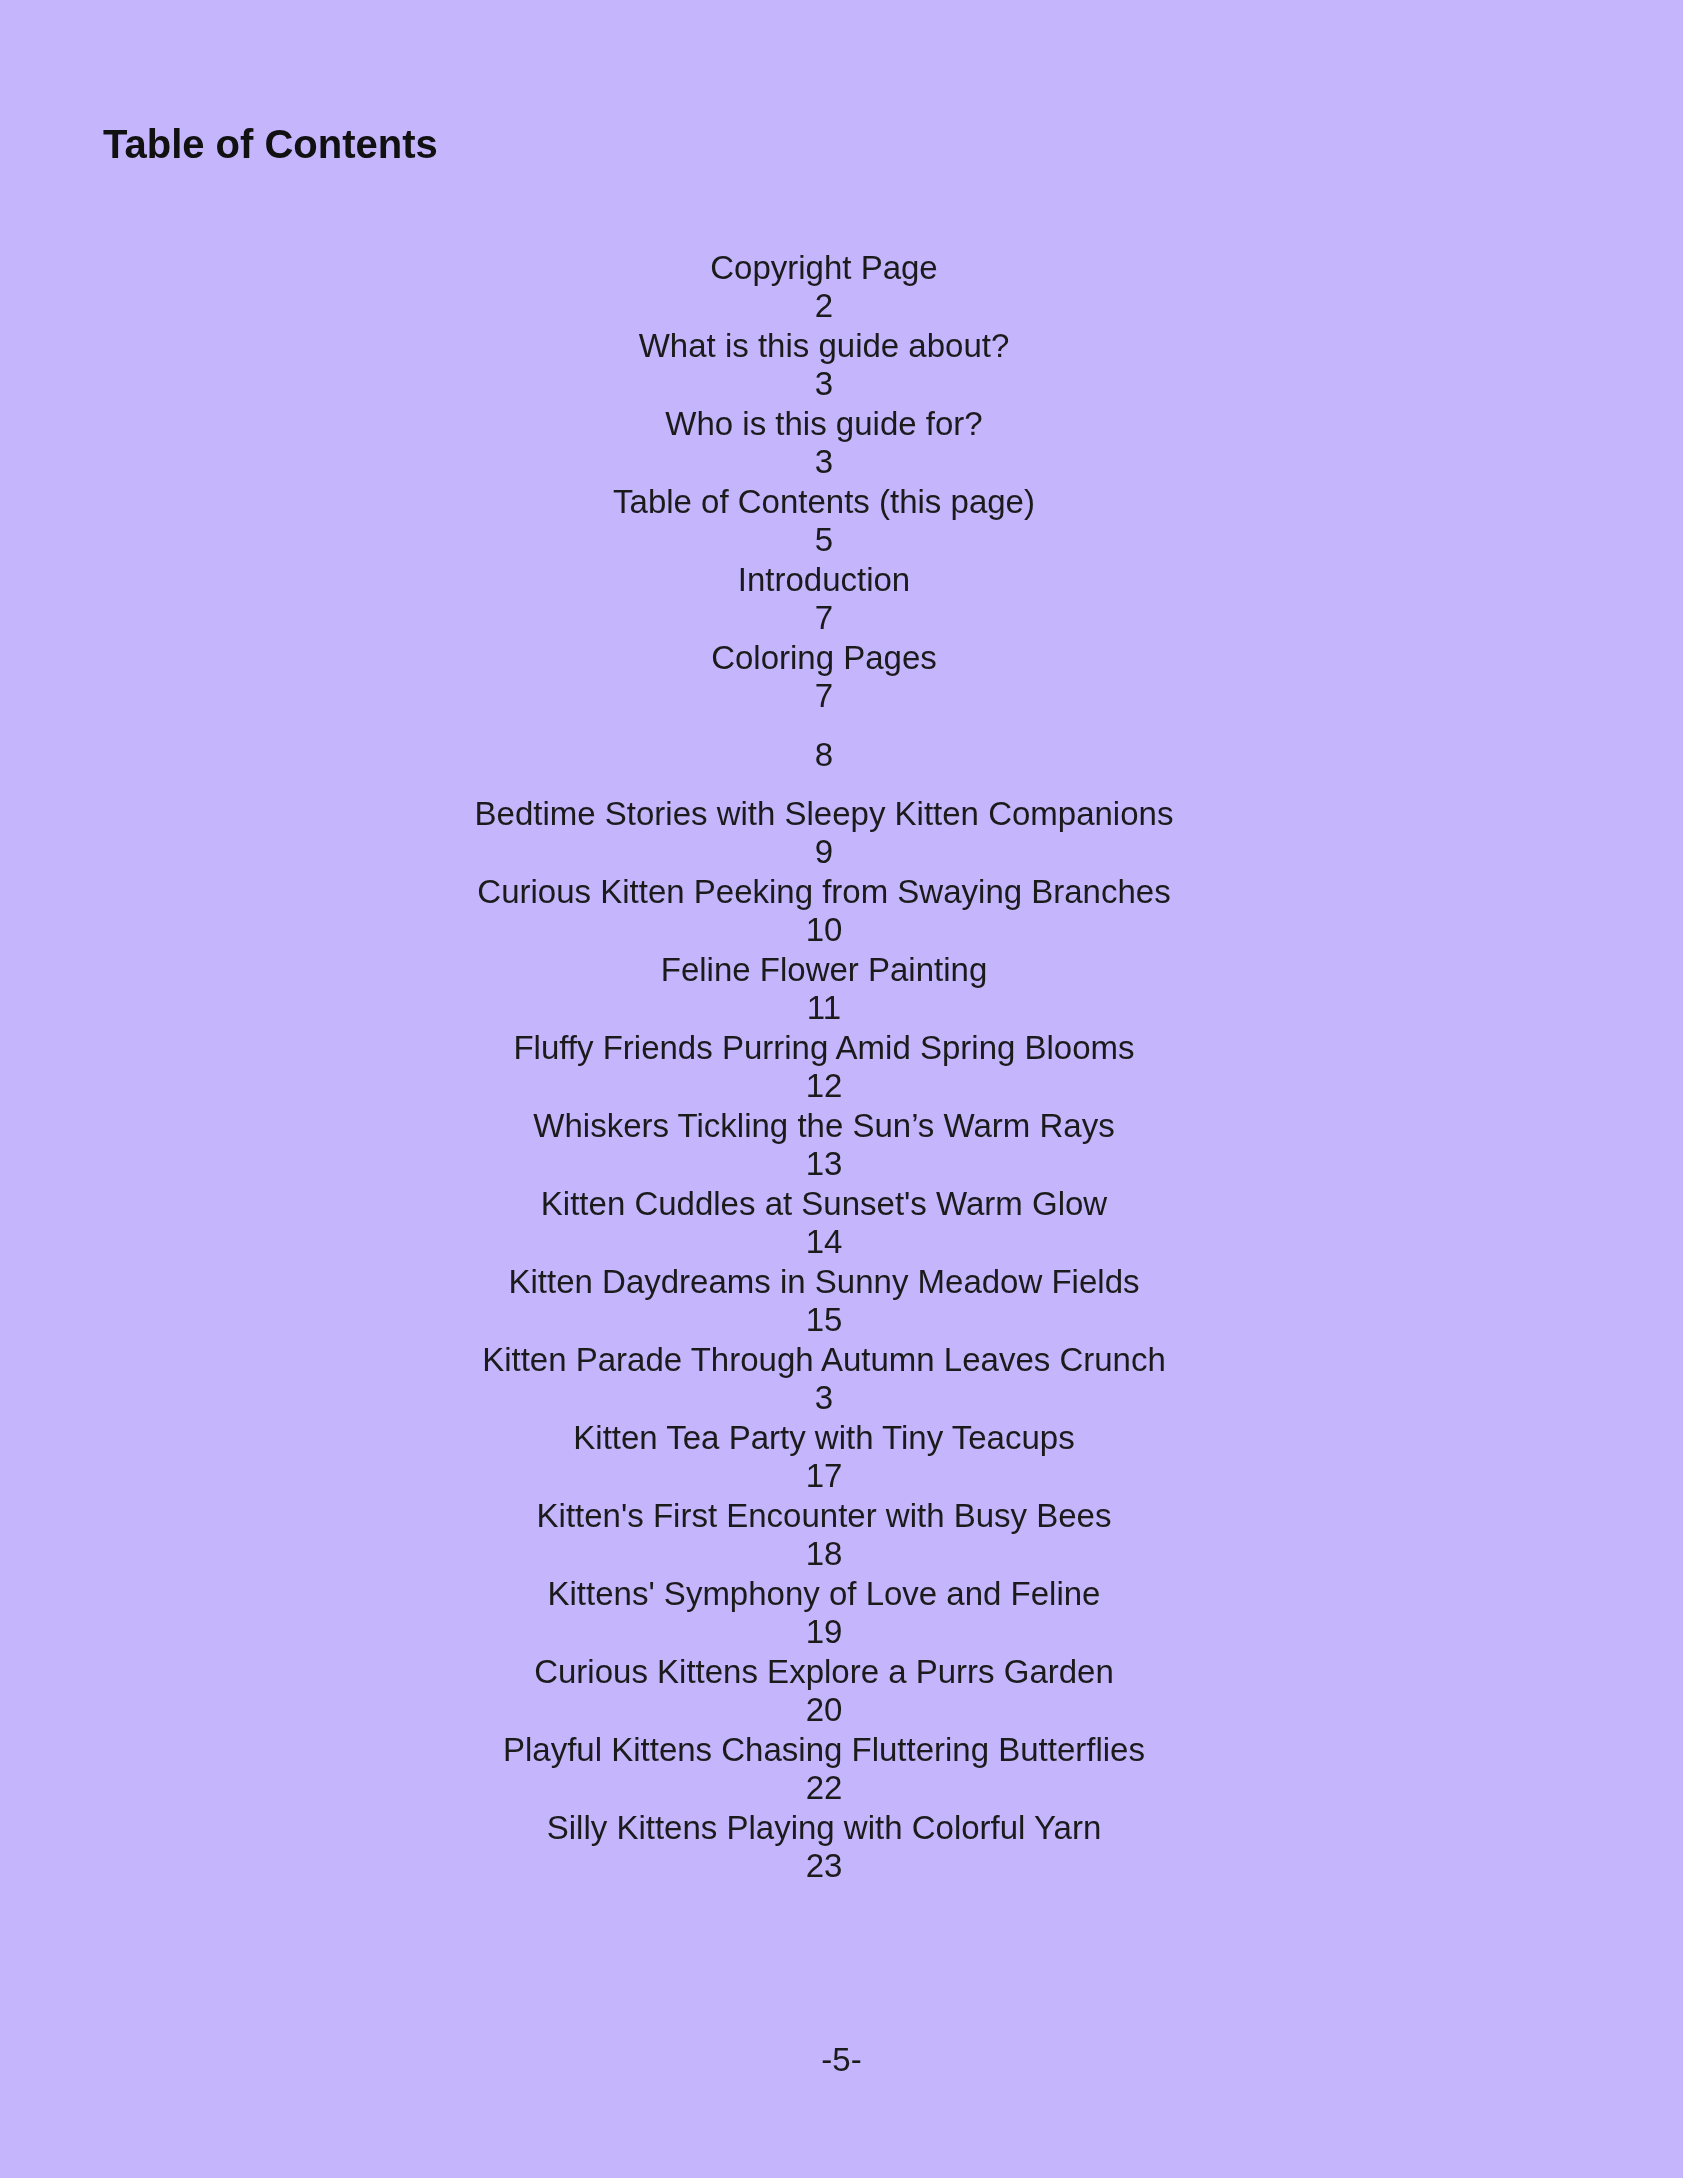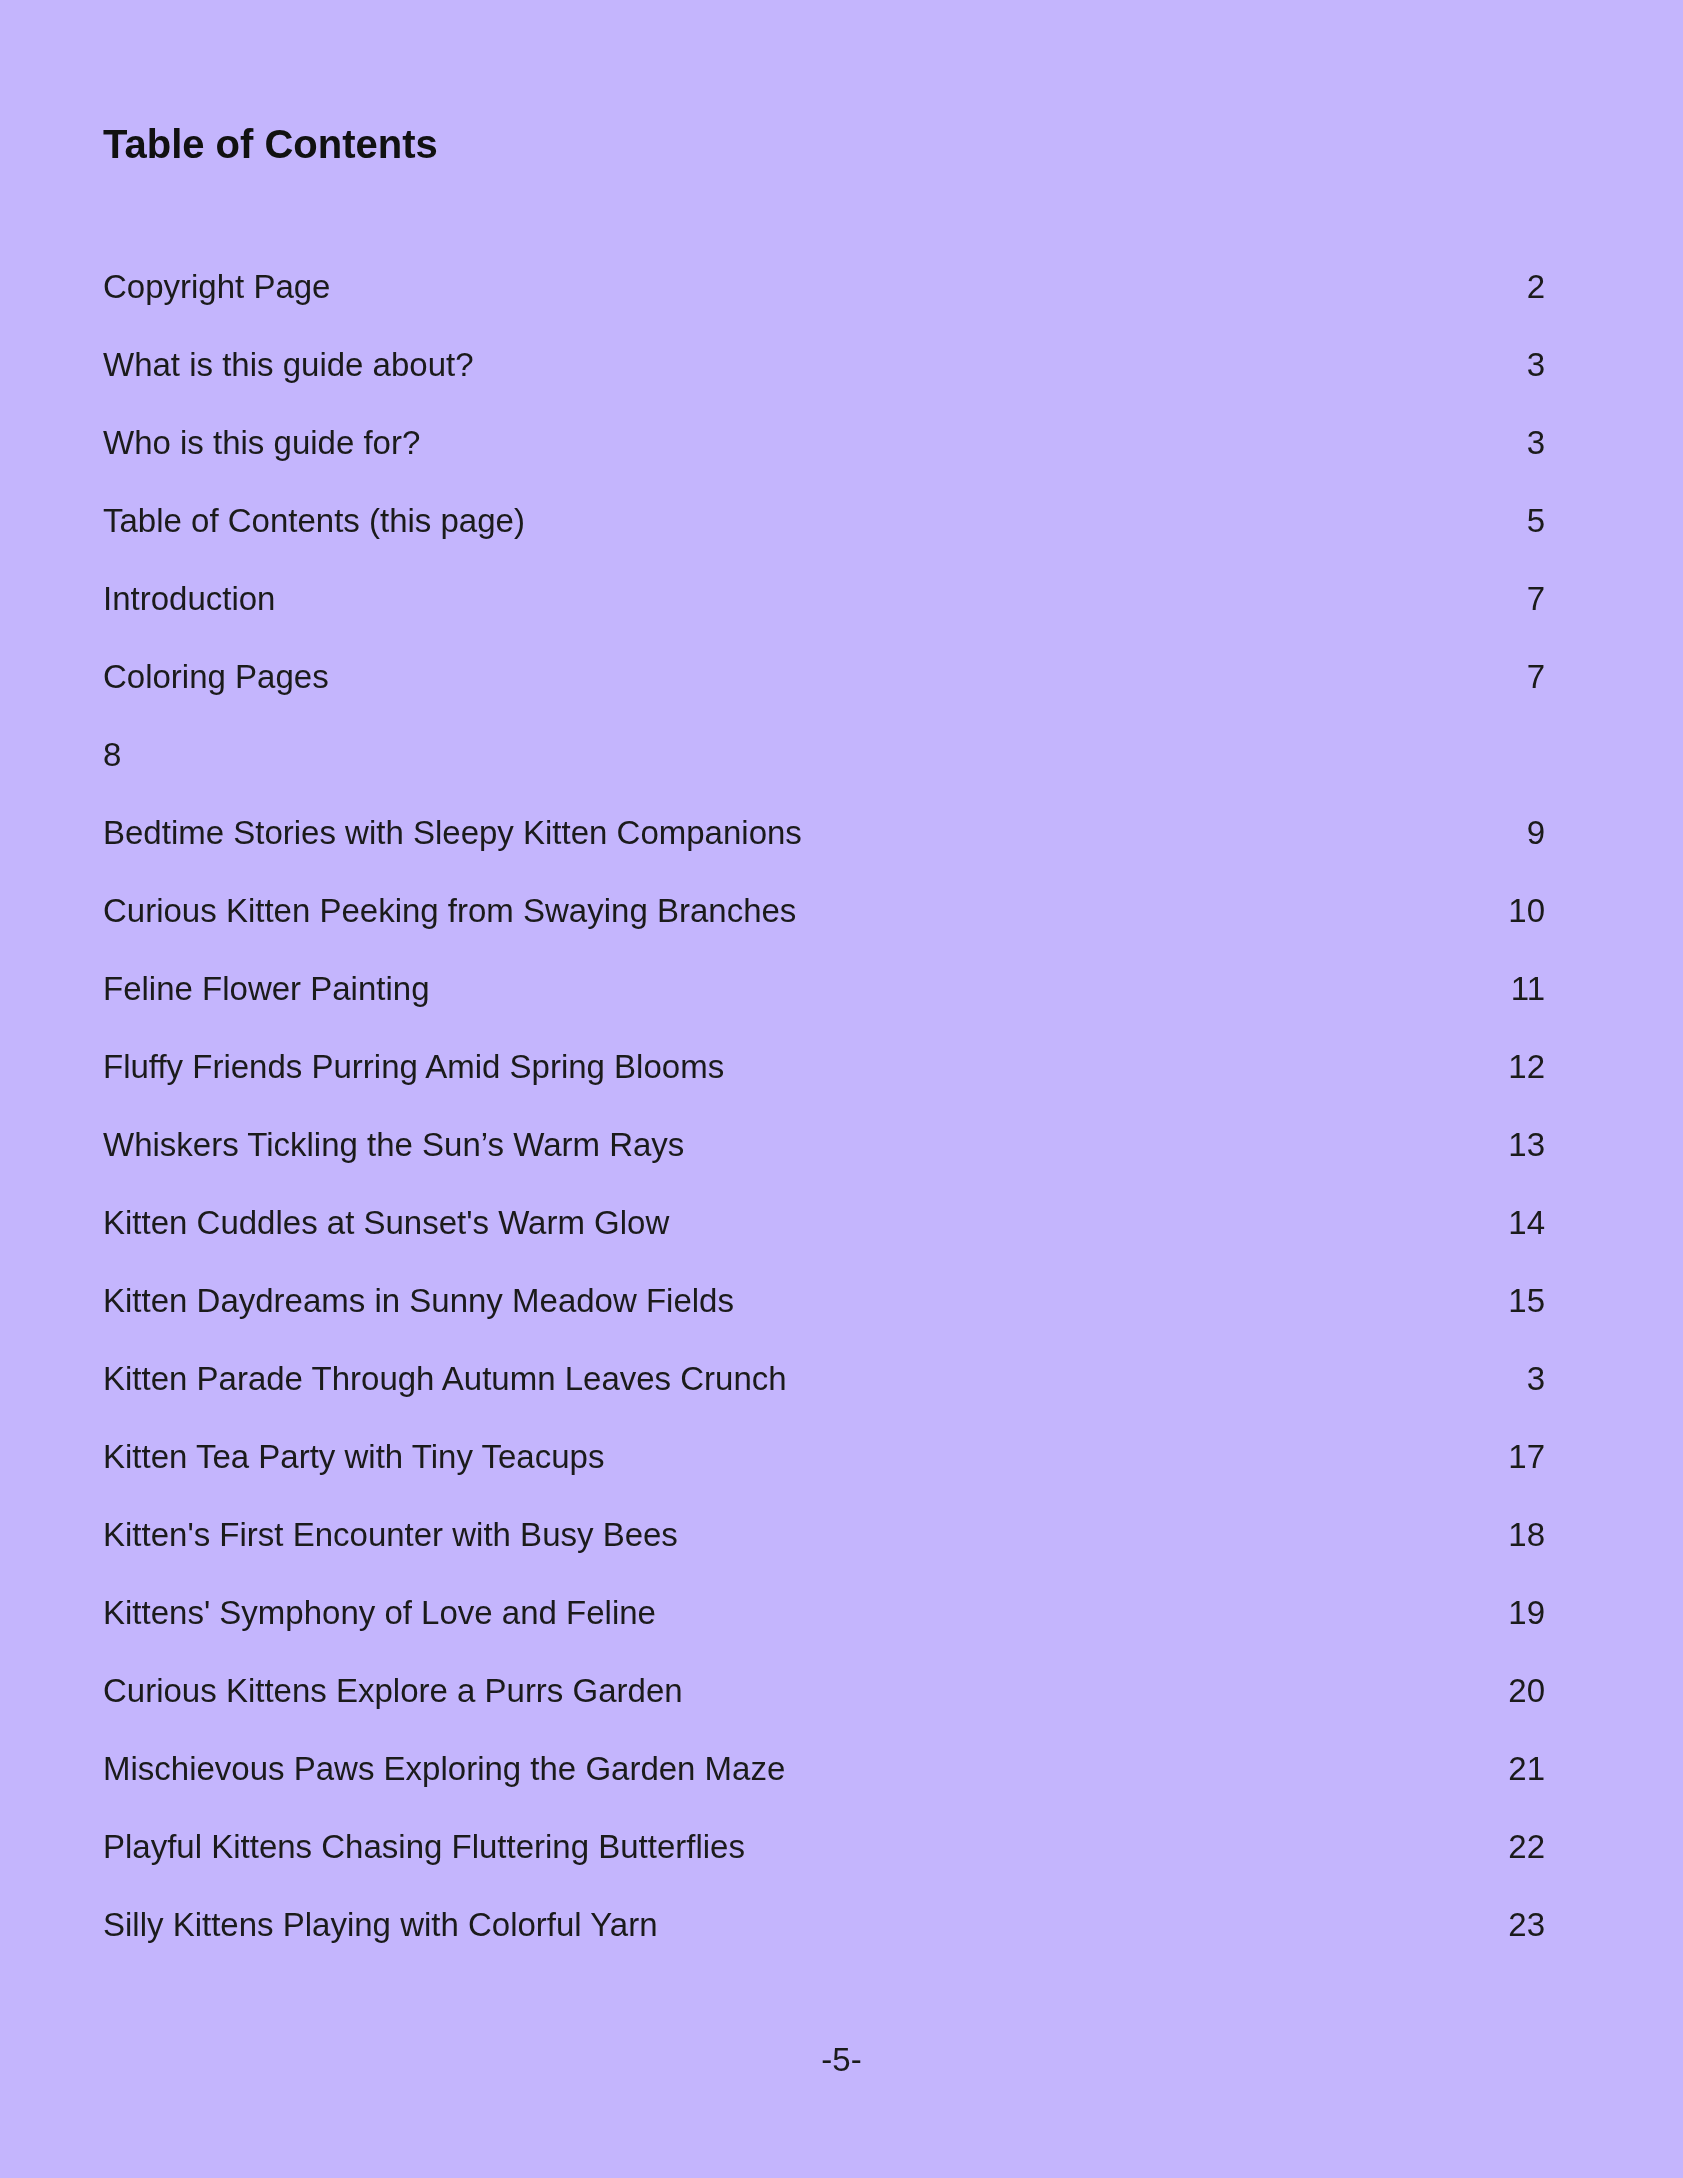--- a/index.html
+++ b/index.html
@@ -28,22 +28,23 @@
   }
   .toc-list {
     position: absolute;
     left: 103px;
     top: 248px;
     width: 1442px;
   }
   .toc-row {
     height: 78px;
     display: flex;
-    justify-content: space-between;
+    justify-content: center;
     align-items: center;
+    flex-direction: column;
   }
   .toc-label {
     font-size: 33px;
     white-space: nowrap;
     color: #1b1b1b;
   }
   .toc-page {
     font-size: 33px;
     text-align: right;
     color: #1b1b1b;
@@ -134,24 +135,20 @@
       </div>
       <div class="toc-row">
         <span class="toc-label">Kittens' Symphony of Love and Feline</span>
         <span class="toc-page">19</span>
       </div>
       <div class="toc-row">
         <span class="toc-label">Curious Kittens Explore a Purrs Garden</span>
         <span class="toc-page">20</span>
       </div>
       <div class="toc-row">
-        <span class="toc-label">Mischievous Paws Exploring the Garden Maze</span>
-        <span class="toc-page">21</span>
-      </div>
-      <div class="toc-row">
         <span class="toc-label">Playful Kittens Chasing Fluttering Butterflies</span>
         <span class="toc-page">22</span>
       </div>
       <div class="toc-row">
         <span class="toc-label">Silly Kittens Playing with Colorful Yarn</span>
         <span class="toc-page">23</span>
       </div>
     </div>
 
   <div class="page-footer">-5-</div>

